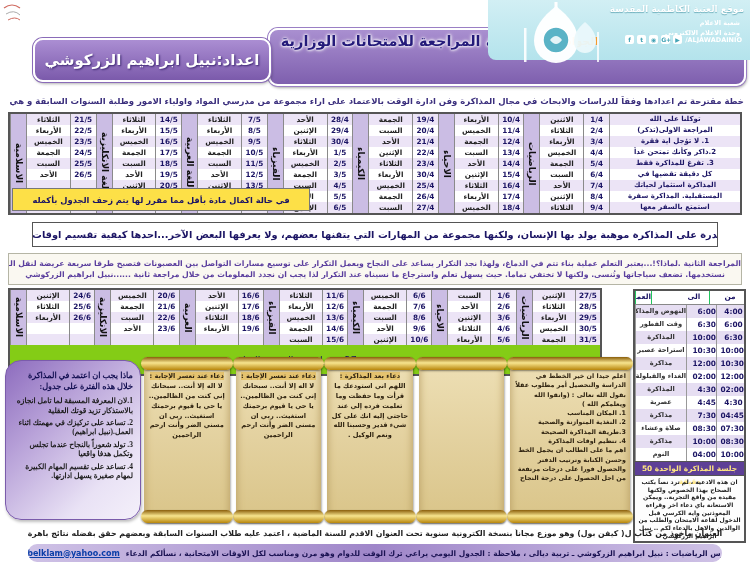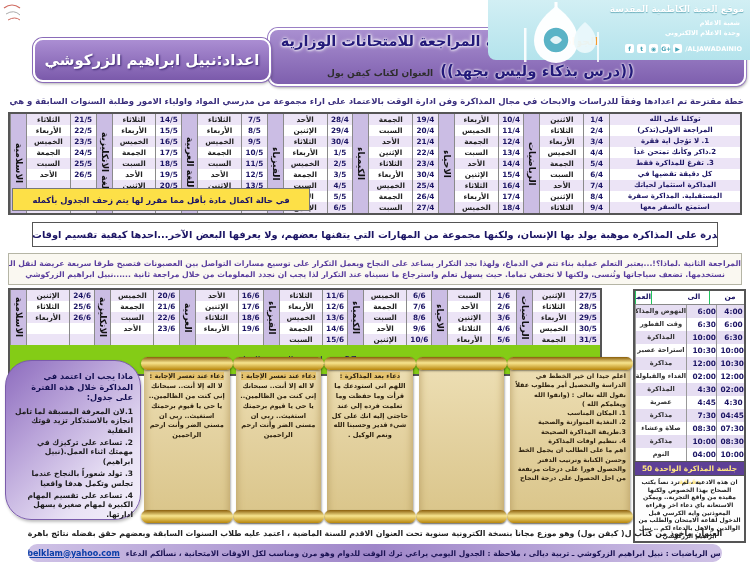--- a/index.html
+++ b/index.html
@@ -5,21 +5,21 @@
   html,body{margin:0;padding:0;background:#fff;}
   #root{position:relative;width:750px;height:580px;background:#fff;overflow:hidden;
         font-family:"DejaVu Sans","Liberation Sans",sans-serif;direction:rtl;}
   
   .banner{position:absolute;left:488px;top:0;width:262px;height:60px;z-index:6;
           background:linear-gradient(180deg,#d2eff4,#b4e3ec);border-bottom-left-radius:8px;}
   .b-site{position:absolute;top:4px;right:6px;font-size:9px;font-weight:bold;color:#ffffff;
           text-shadow:0 1px 1px #6fb0bd;}
   .b-dept{position:absolute;top:19px;right:10px;font-size:6.5px;color:#ffffff;font-weight:bold;}
   .b-unit{position:absolute;top:29px;right:10px;font-size:6.5px;color:#ffffff;font-weight:bold;}
-  .b-social{position:absolute;bottom:7px;right:8px;display:flex;gap:3px;align-items:center;
+  .b-social{position:absolute;bottom:16px;right:8px;display:flex;gap:3px;align-items:center;
             direction:ltr;font-size:6.5px;color:#ffffff;font-weight:bold;}
   .icon-sq{display:inline-block;width:9px;height:9px;border-radius:2px;background:#fff;color:#44a3b6;
            font-size:6px;line-height:9px;text-align:center;font-weight:bold;}
   .b-brand{position:absolute;bottom:12px;left:64px;font-size:11px;font-weight:bold;color:#f29a2e;
            text-shadow:0 0 2px #ffffff;}
   .logo{position:absolute;left:22px;top:2px;z-index:7;}
   
   .hdr{position:absolute;left:268px;top:28px;width:478px;height:58px;z-index:2;border-radius:10px;
        background:linear-gradient(180deg,#a邦 0,#fff 0);background:linear-gradient(180deg,#a98fd0,#7e5fae);
        border:2px solid #fff;box-shadow:0 0 0 1px #9a7fc4,1px 2px 3px rgba(0,0,0,.35);box-sizing:border-box;}
@@ -85,23 +85,23 @@
   .srow{display:flex;height:13px;}
   .srow:nth-child(odd){background:#e6def2;}
   .sc{font-size:7.4px;font-weight:bold;color:#1b1464;text-align:center;line-height:13px;
       border-left:1px solid #999;overflow:hidden;box-sizing:border-box;white-space:nowrap;}
   .sc.task{font-size:6.7px;color:#333;}
   .session{height:13px;background:#5d3f96;color:#ffe680;font-size:7.4px;font-weight:bold;text-align:center;
            line-height:13px;border-top:1px solid #555;}
   .sdisc{min-height:52px;font-size:6px;color:#222;font-weight:bold;padding:2px 3px;line-height:1.28;
          text-align:center;border-top:1px solid #555;background:#fdfdfd;}
   
-  .panel{position:absolute;left:5px;top:360px;width:136px;height:160px;border-radius:26px;
+  .panel{position:absolute;left:5px;top:360px;width:136px;height:160px;border-radius:16px;
          background:linear-gradient(135deg,#8d6cbe 0%,#b9a3d9 35%,#e9e2f5 75%,#f4f0fa 100%);
-         border:1px solid #7a5bab;box-sizing:border-box;padding:10px 7px 6px 6px;box-shadow:1px 2px 3px rgba(0,0,0,.25);}
+         border:1px solid #7a5bab;box-sizing:border-box;padding:10px 7px 6px 6px;box-shadow:1px 2px 3px rgba(0,0,0,.25);font-family:Liberation Serif, serif;}
   .ptitle{font-size:8.2px;font-weight:bold;color:#141052;margin-bottom:4px;line-height:1.3;}
   .pitem{font-size:7.5px;font-weight:bold;color:#1c1c1c;margin-bottom:3px;line-height:1.25;}
   
   .scrolls{position:absolute;left:144px;top:357px;width:486px;height:166px;display:flex;gap:6px;}
   .scroll{position:relative;flex:1;min-width:0;border-radius:4px;
           background:linear-gradient(180deg,#eee0b6,#e3d19f 50%,#d9c488);
           box-shadow:inset 0 0 8px #b49a5e,1px 1px 2px rgba(0,0,0,.3);}
   .scroll.wide{flex:1.4;}
   .roll{position:absolute;left:-3px;right:-3px;height:13px;border-radius:7px;
         background:linear-gradient(180deg,#8a5e0b,#f7e48e 45%,#b8860b);box-shadow:0 1px 2px rgba(0,0,0,.45);}
@@ -143,24 +143,20 @@
       <rect x="87" y="30" width="2" height="30" fill="#ffffff" opacity="0.8"></rect>
       <circle cx="46" cy="38" r="13" fill="#5ab3c6"></circle>
       <circle cx="46" cy="38" r="13" fill="none" stroke="#ffffff" stroke-width="1.5"></circle>
       <path d="M40 38 q6 -8 12 0 q-6 8 -12 0" fill="#ffffff" opacity="0.85"></path>
       <rect x="44.5" y="-1" width="3" height="7" fill="#ffffff"></rect>
     </svg>
   </div>
 
   <div class="hdr">
     <div class="hdr-title">خطة المراجعة للامتحانات الوزارية</div>
-    <div class="hdr-sub">
-      <span class="big">((درس بذكاء وليس بجهد))</span>
-      <span class="small">العنوان لكتاب كيفن بول</span>
-    </div>
   </div>
   <div class="prep">اعداد:نبيل ابراهيم الزركوشي</div>
   <svg class="corner" width="30" height="22" viewBox="0 0 30 22">
     <path d="M2 6 q8 -6 16 0" stroke="#c0392b" stroke-width="1.2" fill="none"></path>
     <path d="M4 12 q8 -5 14 1" stroke="#8e8e8e" stroke-width="1" fill="none"></path>
     <path d="M6 18 q7 -4 12 0" stroke="#c0392b" stroke-width="1" fill="none"></path>
   </svg>
 
   <div class="intro">خطة مقترحة تم اعدادها وفقاً للدراسات والابحاث في مجال المذاكرة وفن ادارة الوقت بالاعتماد على اراء مجموعة من مدرسي المواد واولياء الامور وطلبة السنوات السابقة و هي من افكاري وتفسيري لأفكار الآخرين</div>
 

